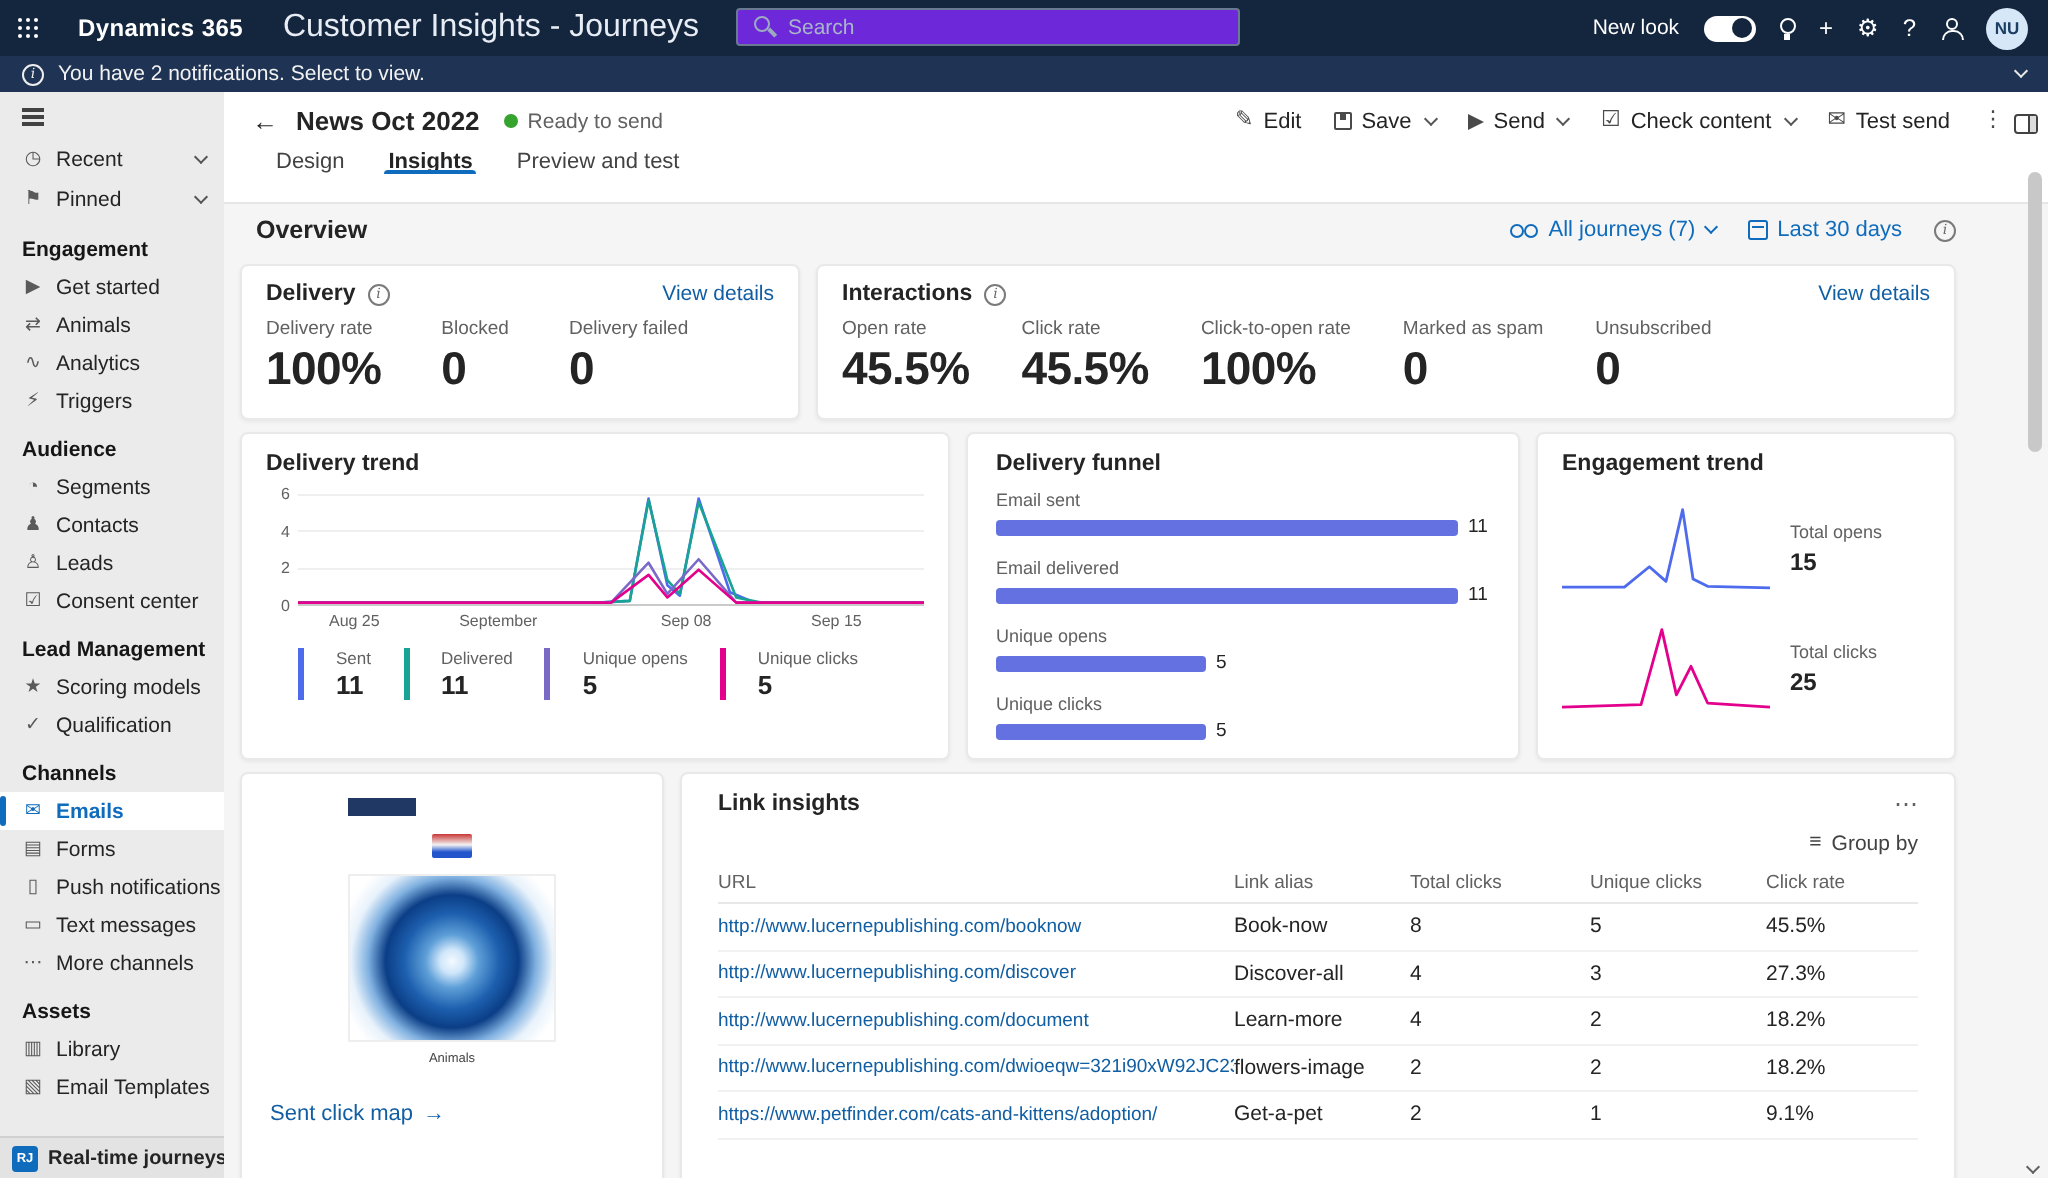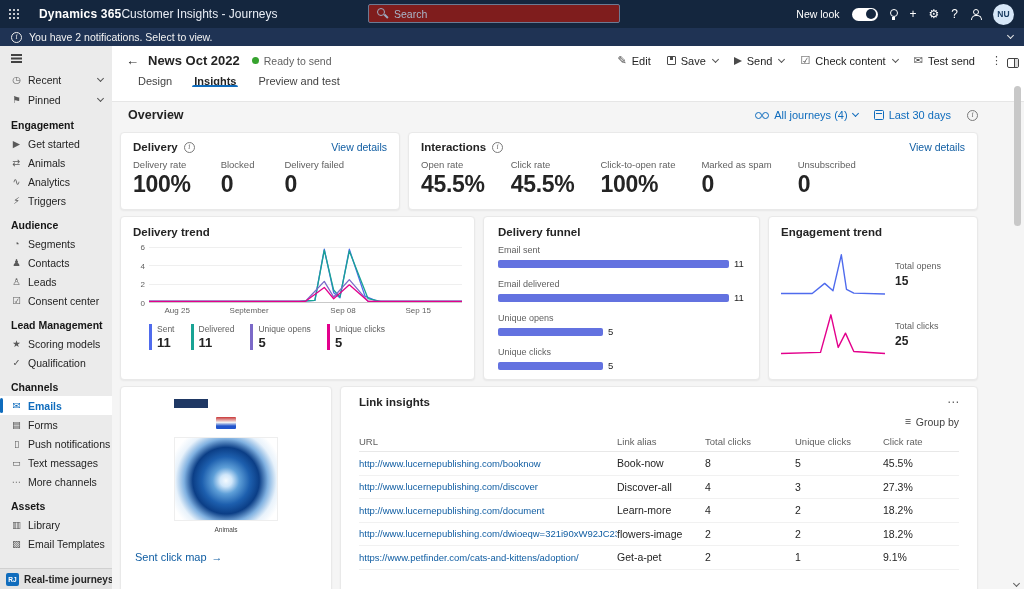--- a/index.html
+++ b/index.html
@@ -7,22 +7,22 @@
   body{font-family:"Liberation Sans","DejaVu Sans",sans-serif;background:#f5f5f5;color:#242424}
   .screen{position:relative;width:1024px;height:589px;overflow:hidden}
   a{text-decoration:none;cursor:pointer}
   button{background:none;border:none;font:inherit;cursor:pointer;color:inherit}
 
   
   .topbar{height:28px;background:#14263E;color:#fff;display:flex;align-items:center;position:relative}
   .tb-left{display:flex;align-items:center;padding-left:9px}
   .tb-launcher{width:26px;display:flex;align-items:center}
   .tb-app{font-size:12px;font-weight:700;letter-spacing:.2px;margin-left:4px}
-  .tb-area{font-size:12px;color:#e8edf5;margin-left:0}
-  .tb-search{position:absolute;left:368px;top:4px;width:252px;height:19px;background:#7f1d1d;border:1px solid #6b7a93;border-radius:2px;display:flex;align-items:center;gap:6px;padding:0 8px;color:#a9b6c9;font-size:10.5px}
+  .tb-area{font-size:16px;color:#e8edf5;margin-left:20px}
+  .tb-search{position:absolute;left:368px;top:4px;width:252px;height:19px;background:#6d28d9;border:1px solid #6b7a93;border-radius:2px;display:flex;align-items:center;gap:6px;padding:0 8px;color:#a9b6c9;font-size:10.5px}
   .tb-right{margin-left:auto;display:flex;align-items:center;gap:12px;padding-right:10px;font-size:10.5px}
   .avatar{width:21px;height:21px;border-radius:50%;background:#D6E7F8;color:#1B3E63;font-size:8.5px;font-weight:700;display:flex;align-items:center;justify-content:center}
 
   
   .notifbar{height:18px;background:#1F3354;color:#f2f2f2;display:flex;align-items:center;gap:7px;padding:0 11px;font-size:10.5px}
   .notifbar .chev{color:#e8e8e8;margin-left:auto}
 
   
   .workspace{display:flex;height:543px;position:relative}
 
@@ -83,21 +83,21 @@
   .engage-card{width:210px;height:164px;padding:9px 12px}
   .trend-plot-wrap{display:flex;margin-top:9px}
   .y-axis{width:16px;height:56px;position:relative;font-size:8px;color:#616161}
   .y-axis span{position:absolute;right:4px;transform:translateY(-50%)}
   .plot{position:relative;flex:1;height:56px;border-bottom:1px solid #C9C9C9}
   .gridline{position:absolute;left:0;right:0;height:1px;background:#EFEFEF}
   .plot svg{position:absolute;left:0;top:0;width:100%;height:100%}
   .x-axis{margin-left:16px;position:relative;height:13px;font-size:8px;color:#616161}
   .x-axis span{position:absolute;transform:translateX(-50%);top:3px;white-space:nowrap}
   .legend{display:flex;gap:16px;margin-left:16px;margin-top:8px}
-  .lg-item{border-left:3px solid #0f766e;padding-left:5px}
+  .lg-item{border-left:3px solid #0f766e;padding-left:16px}
   .lg-label{font-size:8.5px;color:#616161;white-space:nowrap}
   .lg-value{font-size:13px;font-weight:700;margin-top:1px}
   .f-item{margin-top:10px}
   .f-item:first-of-type{margin-top:7px}
   .f-label{font-size:9px;color:#616161;margin-bottom:3px}
   .f-row{display:flex;align-items:center;gap:5px}
   .f-bar{height:8px;background:#6372E0;border-radius:2px;flex:none}
   .f-val{font-size:9.5px}
   .eg-row{display:flex;align-items:center;gap:10px;margin-top:10px;height:52px}
   .eg-row + .eg-row{margin-top:8px}
@@ -359,21 +359,21 @@
         <div class="tab">Preview and test</div>
       </div>
 
       <div class="content">
 
         <div class="ov-row">
           <span class="ov-title">Overview</span>
           <div class="ov-filters">
             <span class="filter">
               <span class="ic-people"></span>
-              <span>All journeys (4)</span>
+              <span>All journeys (7)</span>
               <span class="chev"></span>
             </span>
             <span class="filter">
               <span class="ic-cal"></span>
               <span>Last 30 days</span>
             </span>
             <span class="info-icon"></span>
           </div>
         </div>
 

